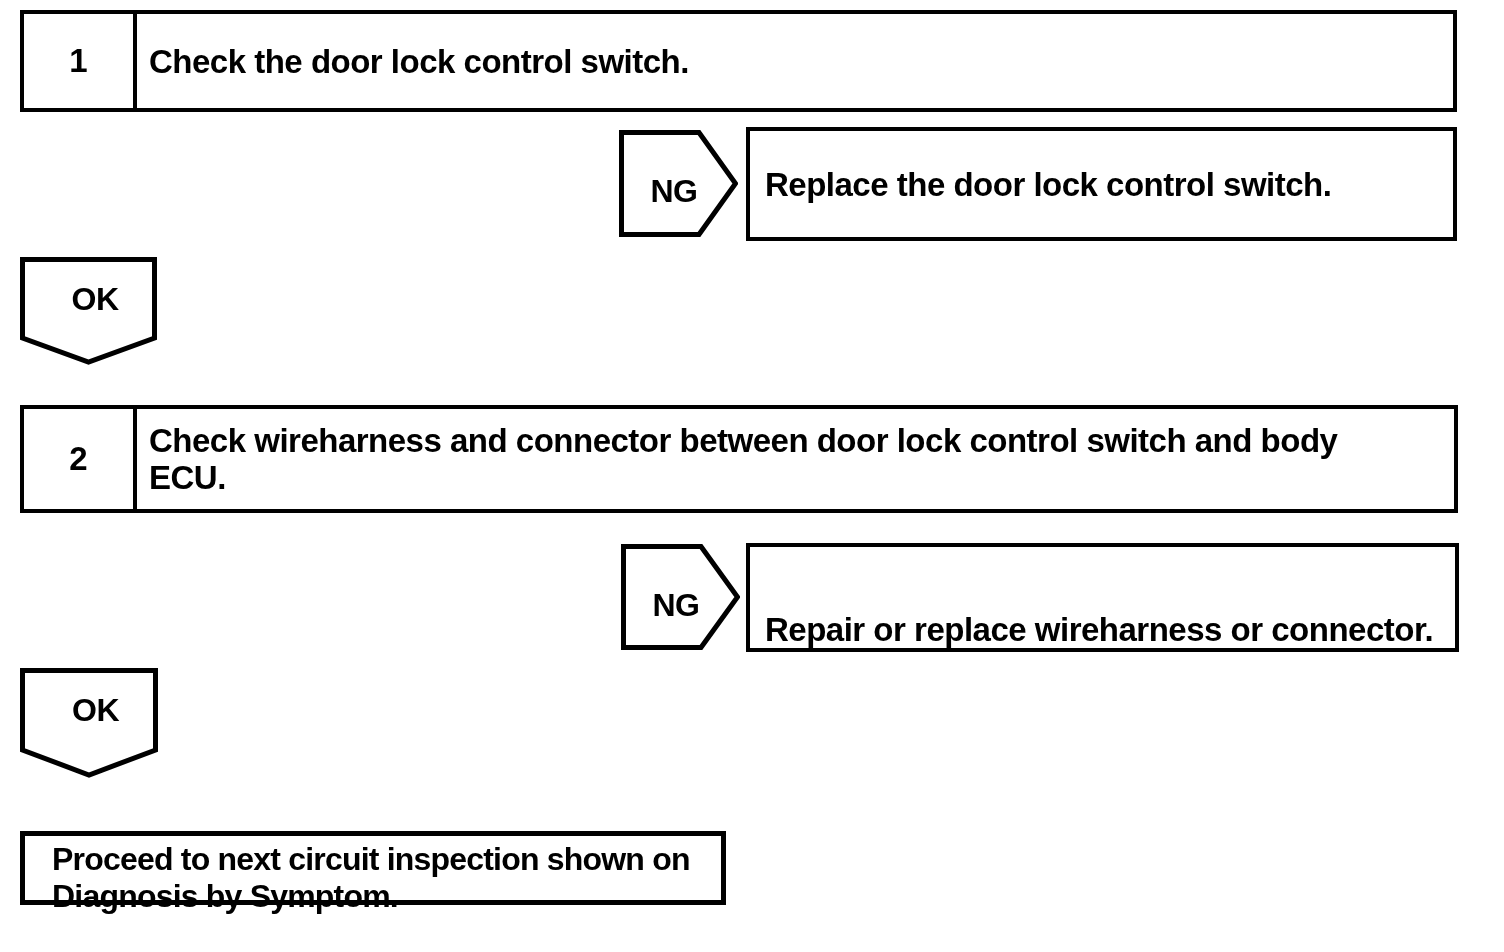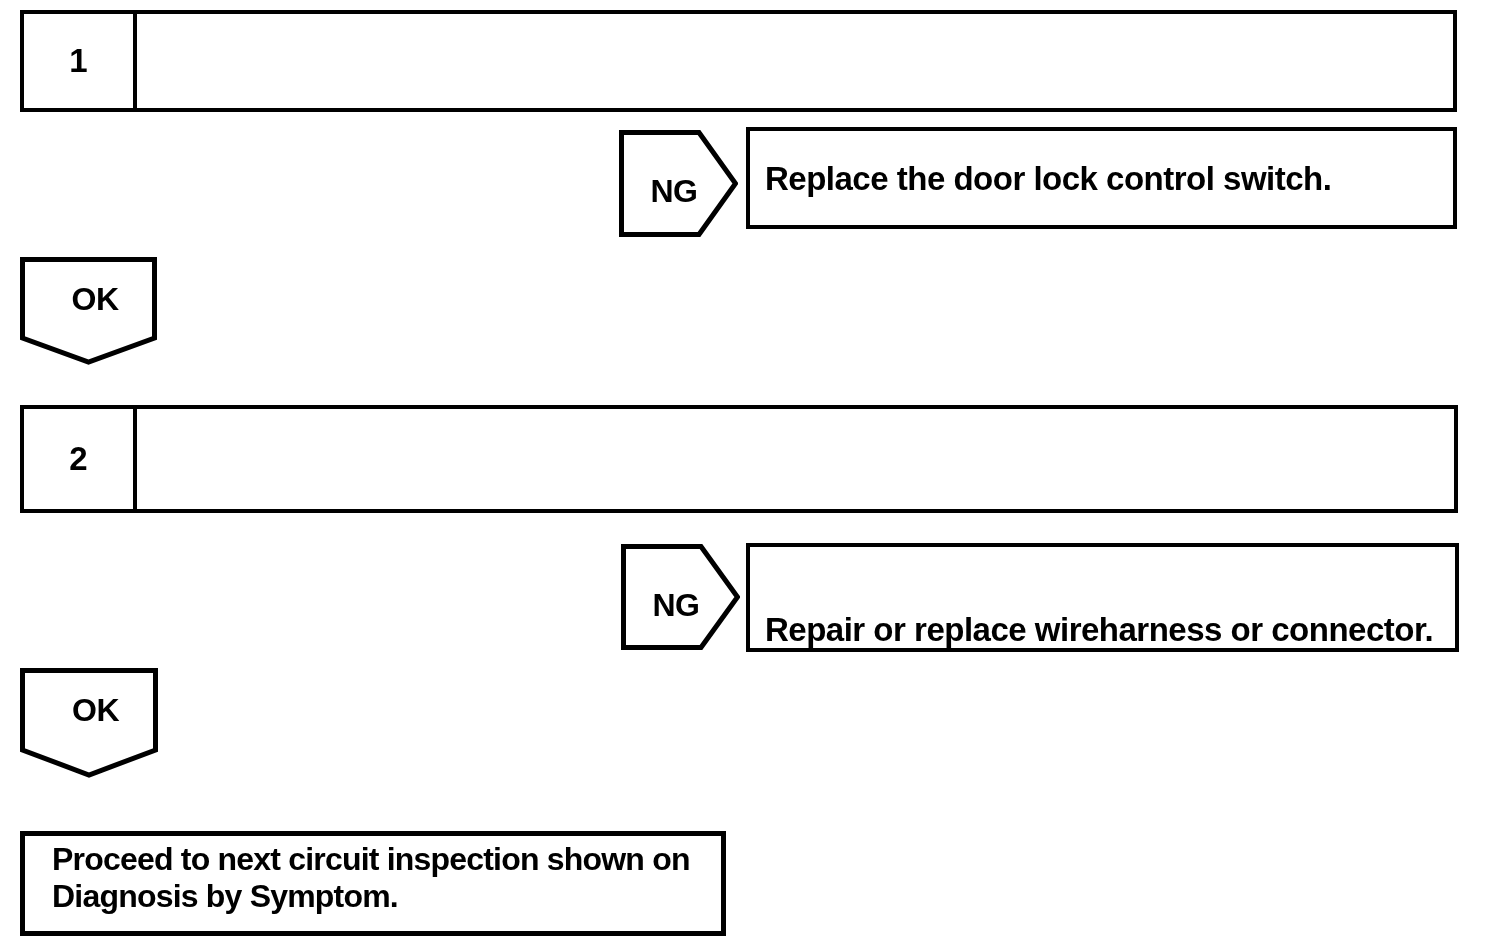--- a/index.html
+++ b/index.html
@@ -49,43 +49,50 @@
     line-height: 37px; white-space: pre-line;
   }
 </style>
 </head>
 <body>
 
 <div class="abs step-box" style="left:20px; top:10px; width:1437px; height:102px;">
   <div class="num-cell">
     <span>1</span>
   </div>
+  <div class="instr-cell">
+    <span class="txt">Check the door lock control switch.</span>
+  </div>
 </div>
 
 <div class="abs shape" style="left:619px; top:130px; width:119px; height:107px;">
   <svg viewBox="0 0 119 107" preserveAspectRatio="none">
     <polygon points="2.5,2.5 80,2.5 116.5,53.5 80,104.5 2.5,104.5"></polygon>
   </svg>
   <span class="shape-label ng-label">NG</span>
 </div>
 
-<div class="abs action-box" style="left:746px; top:127px; width:711px; height:102px;">
+<div class="abs action-box" style="left:746px; top:127px; width:711px; height:114px;">
   <span class="txt">Replace the door lock control switch.</span>
 </div>
 
 <div class="abs shape" style="left:20px; top:257px; width:137px; height:108px;">
   <svg viewBox="0 0 137 108" preserveAspectRatio="none">
     <polygon points="2.5,2.5 134.5,2.5 134.5,81 68.5,105 2.5,81"></polygon>
   </svg>
   <span class="shape-label ok-label">OK</span>
 </div>
 
 <div class="abs step-box" style="left:20px; top:405px; width:1438px; height:108px;">
   <div class="num-cell">
     <span>2</span>
+  </div>
+  <div class="instr-cell">
+    <span class="txt">Check wireharness and connector between door lock control switch and body
+ECU.</span>
   </div>
 </div>
 
 <div class="abs shape" style="left:621px; top:544px; width:119px; height:106px;">
   <svg viewBox="0 0 119 106" preserveAspectRatio="none">
     <polygon points="2.5,2.5 80,2.5 116.5,53 80,103.5 2.5,103.5"></polygon>
   </svg>
   <span class="shape-label ng-label">NG</span>
 </div>
 
@@ -93,16 +100,16 @@
   <span class="txt">Repair or replace wireharness or connector.</span>
 </div>
 
 <div class="abs shape" style="left:20px; top:668px; width:138px; height:110px;">
   <svg viewBox="0 0 138 110" preserveAspectRatio="none">
     <polygon points="2.5,2.5 135.5,2.5 135.5,82 69,107 2.5,82"></polygon>
   </svg>
   <span class="shape-label ok-label">OK</span>
 </div>
 
-<div class="abs final-box" style="left:20px; top:831px; width:706px; height:105px;">
+<div class="abs final-box" style="left:20px; top:831px; width:706px; height:74px;">
   <div class="final-text">Proceed to next circuit inspection shown on
 Diagnosis by Symptom.</div>
 </div>
 
 </body></html>

